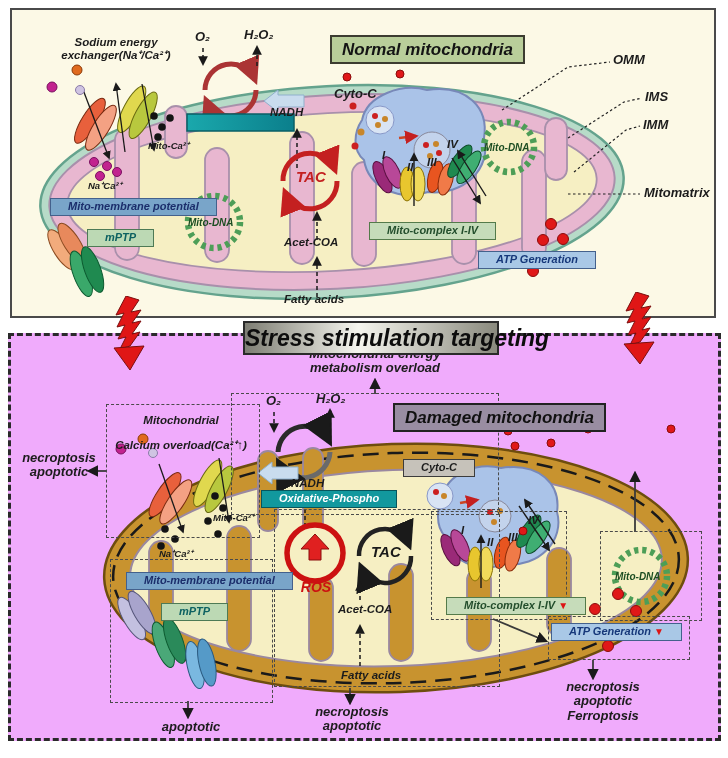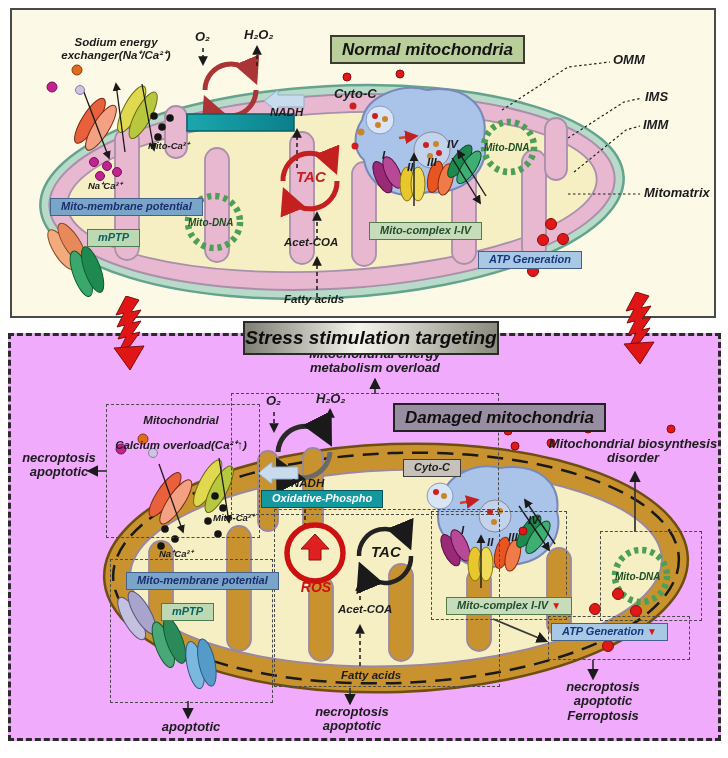--- a/index.html
+++ b/index.html
@@ -9,31 +9,31 @@
   #top-panel{position:absolute;left:10px;top:8px;width:702px;height:306px;
              background:#fcf9e6;border:2px solid #4a4a4a;}
   #bottom-panel{position:absolute;left:8px;top:333px;width:707px;height:402px;
                 background:#f0abfc;border:3px dashed #2a2a2a;}
   svg{position:absolute;left:0;top:0;}
   
   .lbl{position:absolute;font-style:italic;font-weight:bold;font-size:11.5px;
        color:#1c1c1c;white-space:nowrap;line-height:1.1;z-index:6;}
   .ctr{transform:translateX(-50%);text-align:center;}
   .boxlbl{position:absolute;font-style:italic;font-weight:bold;font-size:11px;
-          padding:1px 10px;white-space:nowrap;z-index:6;line-height:1.25;}
+          padding:1px 17px;white-space:nowrap;z-index:6;line-height:1.25;}
   .dashed-box{position:absolute;border:1.5px dashed #4a4a4a;z-index:4;}
   
   .title-normal{background:#b9ce9a;border:2px solid #3c3c30;color:#141414;
                 font-size:17px;padding:2px 10px;}
   .title-damaged{background:#998da2;border:2px solid #222;color:#111;
                  font-size:17px;padding:2px 10px;}
   .banner{position:absolute;left:243px;top:321px;width:252px;height:30px;z-index:9;
           background:linear-gradient(90deg,#7e7e74,#f5f5ee 45%,#8a8a7e);
           border:2px solid #2a2a2a;color:#0d0d0d;font-weight:bold;font-style:italic;
-          font-size:19px;text-align:center;line-height:30px;white-space:nowrap;}
+          font-size:23px;text-align:center;line-height:30px;white-space:nowrap;}
   .potential{background:#79a5c9;border:1px solid #44618c;color:#1b2e6b;}
   .mptp{background:#bcd9b4;border:1.5px solid #4e7a55;color:#0c6161;}
   .oxid{background:#12989e;border:1.5px solid #07555c;color:#fff;}
   .complexbox{background:#c6dcba;border:1.5px solid #547a4a;color:#234e2c;}
   .atpbox{background:#a9c8e6;border:1.5px solid #44618c;color:#16387a;}
   .cytobox{background:#c6c2ba;border:1.5px solid #3c3c3c;color:#1c1c1c;}
   .red-dn{color:#dd1414;font-style:normal;font-size:10px;}
   .ros-txt{color:#cc1111;font-size:14px;margin-top:20px;}
   .tac-red{color:#c42020;font-size:15px;}
   .tac-blk{color:#1a1a1a;font-size:15px;}
@@ -390,21 +390,20 @@
     <div class="dashed-box" style="left:420px;top:175px;width:134px;height:107px;"></div>
     <div class="dashed-box" style="left:537px;top:280px;width:140px;height:42px;"></div>
     <div class="dashed-box" style="left:589px;top:195px;width:100px;height:88px;"></div>
 
     <span class="lbl ctr med" style="left:364px;top:11px;"><span>Mitochondrial energy</span><br><span>metabolism overload</span></span>
     <span class="lbl ctr" style="left:170px;top:78px;"><span>Mitochondrial</span><br><br><span>Calcium overload(Ca²⁺↑)</span></span>
     <span class="lbl ctr med" style="left:48px;top:115px;"><span>necroptosis</span><br><span>apoptotic</span></span>
     <span class="lbl med" style="left:255px;top:58px;">O₂</span>
     <span class="lbl med" style="left:305px;top:56px;">H₂O₂</span>
     <span class="boxlbl title-damaged" style="left:382px;top:67px;">Damaged mitochondria</span>
-    <span class="lbl ctr med" style="left:622px;top:101px;"><span>Mitochondrial biosynthesis</span><br><span>disorder</span></span>
     <span class="boxlbl cytobox" style="left:392px;top:123px;">Cyto-C</span>
     <span class="lbl" style="left:280px;top:141px;">NADH</span>
     <span class="boxlbl oxid" style="left:250px;top:154px;">Oxidative-Phospho</span>
     <span class="lbl small" style="left:202px;top:177px;">Mito-Ca²⁺</span>
     <span class="lbl small" style="left:148px;top:213px;">Na⁺Ca²⁺</span>
     <span class="lbl ros-txt ctr" style="left:305px;top:224px;">ROS</span>
     <span class="lbl tac-blk" style="left:360px;top:208px;">TAC</span>
     <span class="boxlbl potential" style="left:115px;top:236px;">Mito-membrane potential</span>
     <span class="boxlbl mptp" style="left:150px;top:267px;">mPTP</span>
     <span class="lbl" style="left:327px;top:267px;">Acet-COA</span>

